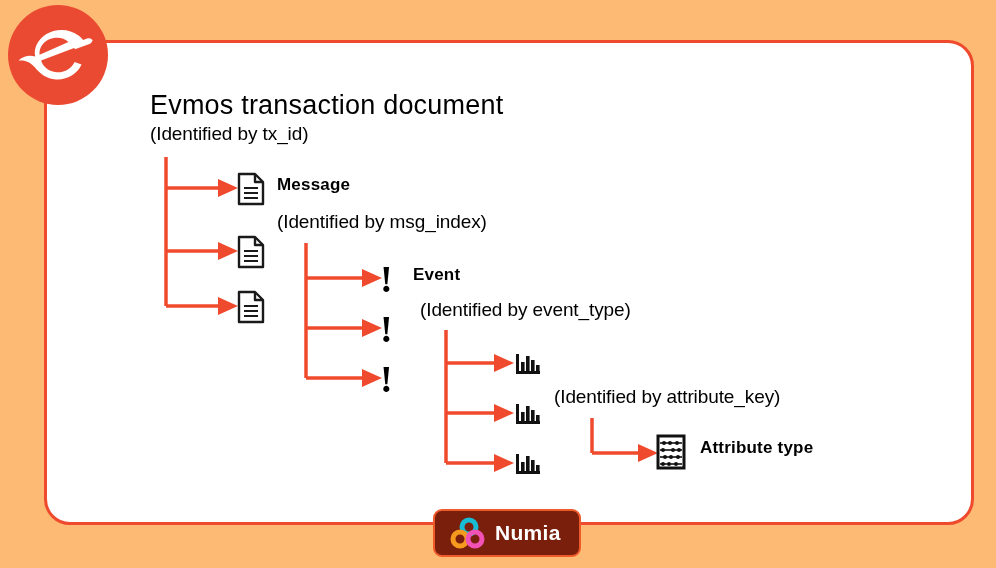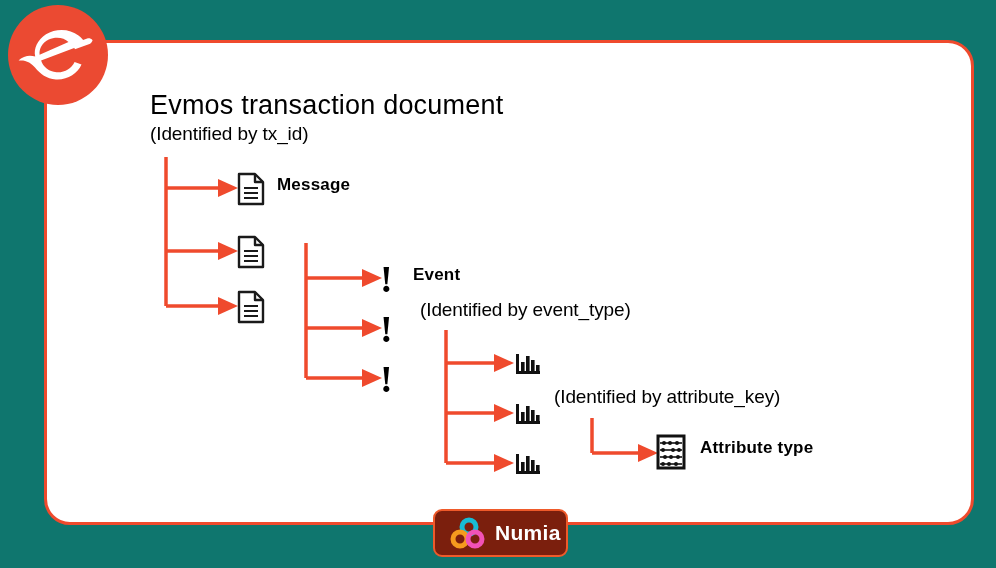--- a/index.html
+++ b/index.html
@@ -13,21 +13,21 @@
     overflow: hidden;
     font-family: "Liberation Sans", sans-serif;
     position: relative;
   }
 
   #stage {
     position: absolute;
     left: 0; top: 0;
     width: 996px;
     height: 568px;
-    background: #0f766e;
+    background: #fdba74;
   }
 
   
   .card {
     position: absolute;
     left: 44px;
     top: 40px;
     width: 930px;
     height: 485px;
     background: #ffffff;
@@ -94,21 +94,21 @@
     line-height: 1;
     font-weight: 700;
     font-family: "Liberation Serif", serif;
   }
 
   
   .numia-badge {
     position: absolute;
     left: 433px;
     top: 509px;
-    width: 135px;
+    width: 148px;
     height: 48px;
     background: #7b1f0d;
     border: 2px solid #ef5a2a;
     border-radius: 9px;
     box-sizing: border-box;
     display: flex;
     align-items: center;
     padding-left: 14px;
     z-index: 6;
   }
@@ -179,20 +179,21 @@
       <path d="M19 2 v8 h8" fill="none" stroke="#1a1a1a" stroke-width="2.4" stroke-linejoin="round"></path>
       <g stroke="#1a1a1a" stroke-width="2">
         <line x1="8" y1="16" x2="22" y2="16"></line>
         <line x1="8" y1="21" x2="22" y2="21"></line>
         <line x1="8" y1="26" x2="22" y2="26"></line>
       </g>
     </svg>
   </div>
 
   <div class="node-label" style="left:277px; top:175px;">Message</div>
+  <div class="subtitle" style="left:277px; top:211px;">(Identified by msg_index)</div>
 
   <svg class="connector" style="left:300px; top:240px;" width="90" height="150">
     <g stroke="#ef4a2d" stroke-width="3.5" fill="none">
       <line x1="6" y1="3" x2="6" y2="138"></line>
       <line x1="6" y1="38" x2="66" y2="38"></line>
       <line x1="6" y1="88" x2="66" y2="88"></line>
       <line x1="6" y1="138" x2="66" y2="138"></line>
     </g>
     <g fill="#ef4a2d">
       <polygon points="62,29 82,38 62,47"></polygon>

